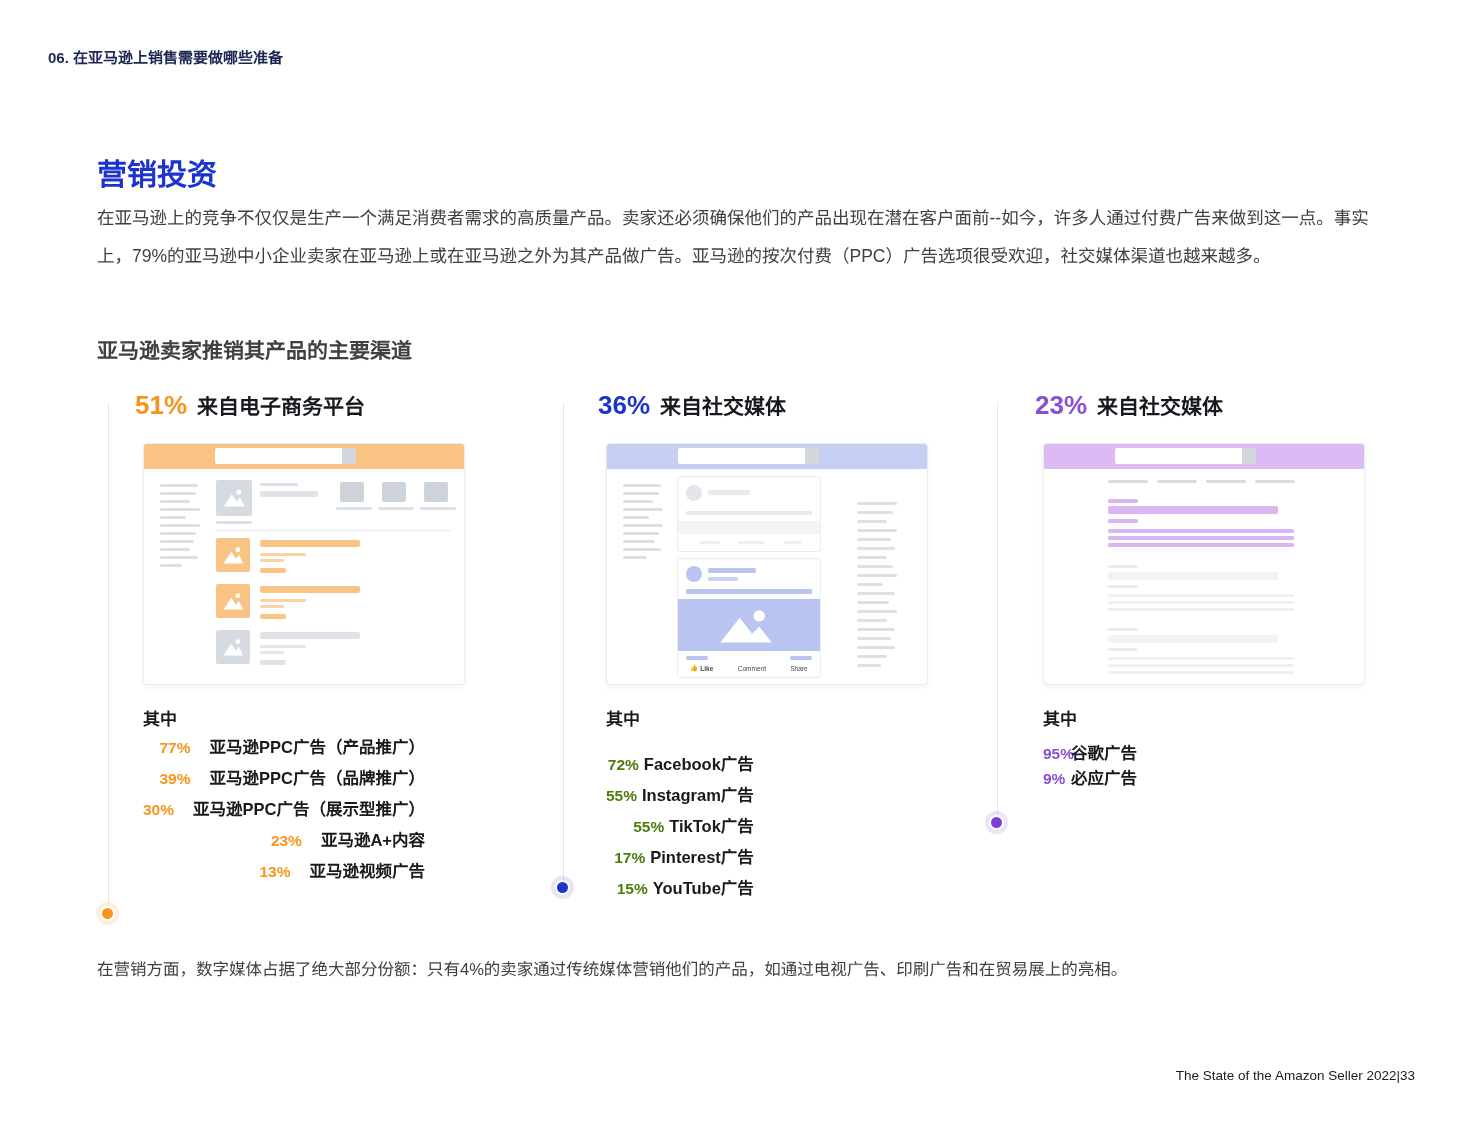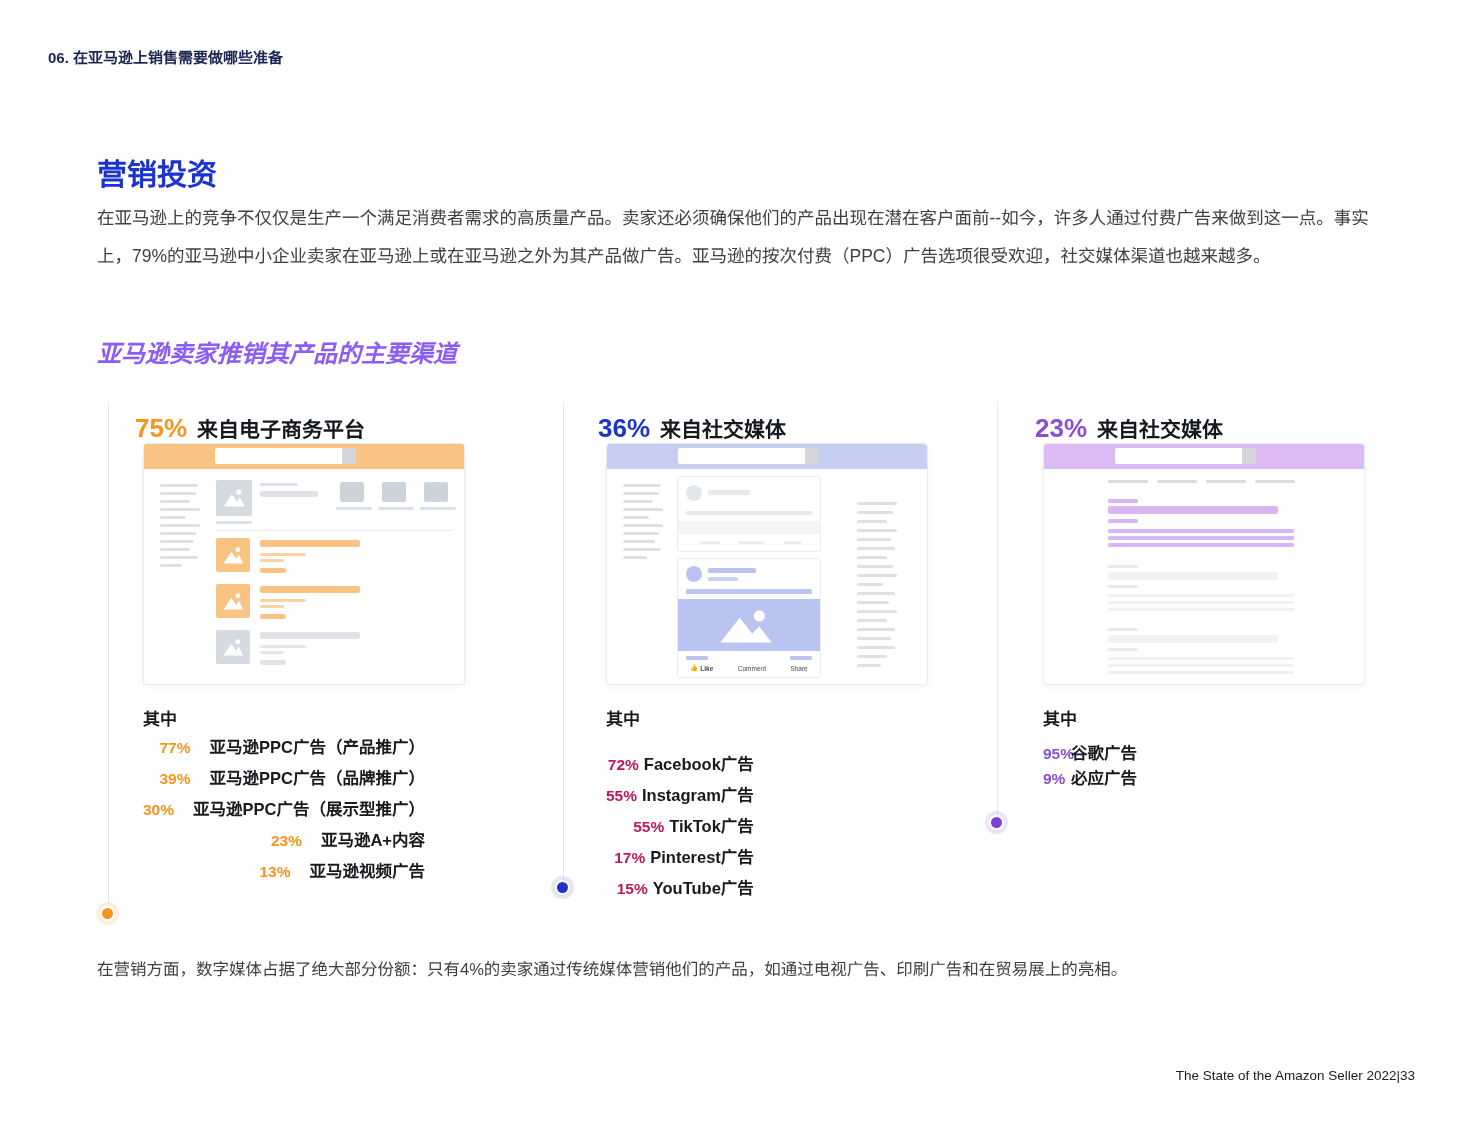--- a/index.html
+++ b/index.html
@@ -5,28 +5,28 @@
   html,body{margin:0;padding:0;background:#fff;}
   .page{position:relative;width:1467px;height:1133px;background:#ffffff;overflow:hidden;
         font-family:"Liberation Sans","DejaVu Sans",sans-serif;border-radius:10px;}
 
   .doc-header{position:absolute;left:48px;top:46px;font-size:15px;font-weight:700;color:#1b2752;}
 
   .sec-title{position:absolute;left:97px;top:150px;font-size:30px;font-weight:800;color:#1c33cf;}
   .sec-paragraph{position:absolute;left:97px;top:199px;width:1286px;font-size:17.5px;
                  line-height:38px;color:#404040;}
 
-  .chart-heading{position:absolute;left:97px;top:334px;font-size:24px;font-weight:800;color:#8b5cf6;font-style:italic;}
+  .chart-heading{position:absolute;left:97px;top:334px;font-size:21px;font-weight:800;color:#404040;}
 
   
   .col{position:absolute;top:390px;width:420px;}
   .col1{left:135px;} .col2{left:598px;} .col3{left:1035px;width:400px;}
   .col-header{display:flex;align-items:baseline;gap:10px;height:32px;}
   .col-pct{font-size:26px;font-weight:800;}
-  .col-label{font-size:21px;font-weight:800;color:#15181d;margin-top:23px;}
+  .col-label{font-size:21px;font-weight:800;color:#15181d;}
   .col1 .col-pct{color:#f7941d;} .col2 .col-pct{color:#1d34c8;} .col3 .col-pct{color:#8a4fd3;}
 
   .mock-card{position:absolute;top:53px;left:8px;width:320px;height:240px;background:#fff;
              border:1px solid #ebebeb;border-radius:4px;box-shadow:0 2px 6px rgba(40,40,60,.05);
              overflow:hidden;}
   .mock-topbar{position:absolute;left:0;top:0;width:100%;height:25px;}
   .tb-orange{background:#f9c383;} .tb-blue{background:#c6cef2;} .tb-purple{background:#dcbaf4;}
   .mock-search{position:absolute;left:71px;top:4px;width:141px;height:16px;background:#fff;
                border-radius:2px;display:flex;}
   .mock-search-btn{margin-left:auto;width:14px;height:16px;background:#d3d7dc;border-radius:0 2px 2px 0;}
@@ -45,21 +45,21 @@
   .social-actions span{display:flex;align-items:center;gap:2px;}
 
   
   .col-sub-title{position:absolute;top:315px;left:8px;font-size:17px;font-weight:800;color:#15181d;}
   .sub-list{position:absolute;top:344px;left:8px;}
   .col3 .sub-list{top:350px;}
   .sub-row{display:flex;align-items:baseline;height:31px;justify-content:flex-end;}
   .col3 .sub-row{height:25px;}
   .sub-pct{font-size:15.5px;font-weight:800;}
   .col1 .sub-pct{width:50px;color:#f7941d;}
-  .col2 .sub-pct{width:36px;color:#be185d;margin-top:22px;}
+  .col2 .sub-pct{width:36px;color:#4d7c0f;margin-top:22px;}
   .col3 .sub-pct{width:28px;color:#8a4fd3;}
   .sub-label{font-size:16.5px;font-weight:700;color:#17191d;}
 
   
   .vline{position:absolute;width:1px;background:#e8e8e8;}
   .dot{position:absolute;width:11px;height:11px;border-radius:50%;}
   .dot-orange{background:#f7941d;box-shadow:0 0 0 2px #fff,0 0 0 6px rgba(247,148,29,.15);}
   .dot-blue{background:#1d34c8;box-shadow:0 0 0 2px #fff,0 0 0 6px rgba(29,52,200,.12);}
   .dot-purple{background:#7a3fd6;box-shadow:0 0 0 2px #fff,0 0 0 6px rgba(122,63,214,.14);}
 
@@ -82,21 +82,21 @@
 
   <div class="vline" style="left:108px;top:402px;height:502px;"></div>
   <div class="vline" style="left:563px;top:402px;height:478px;"></div>
   <div class="vline" style="left:997px;top:402px;height:413px;"></div>
   <div class="dot dot-orange" style="left:102px;top:908px;"></div>
   <div class="dot dot-blue" style="left:557px;top:882px;"></div>
   <div class="dot dot-purple" style="left:991px;top:817px;"></div>
 
   <div class="col col1">
     <div class="col-header">
-      <span class="col-pct">75%</span>
+      <span class="col-pct">51%</span>
       <span class="col-label">来自电子商务平台</span>
     </div>
 
     <div class="mock-card">
       <div class="mock-topbar tb-orange">
         <div class="mock-search">
           <i class="mock-search-btn"></i>
         </div>
       </div>
 

